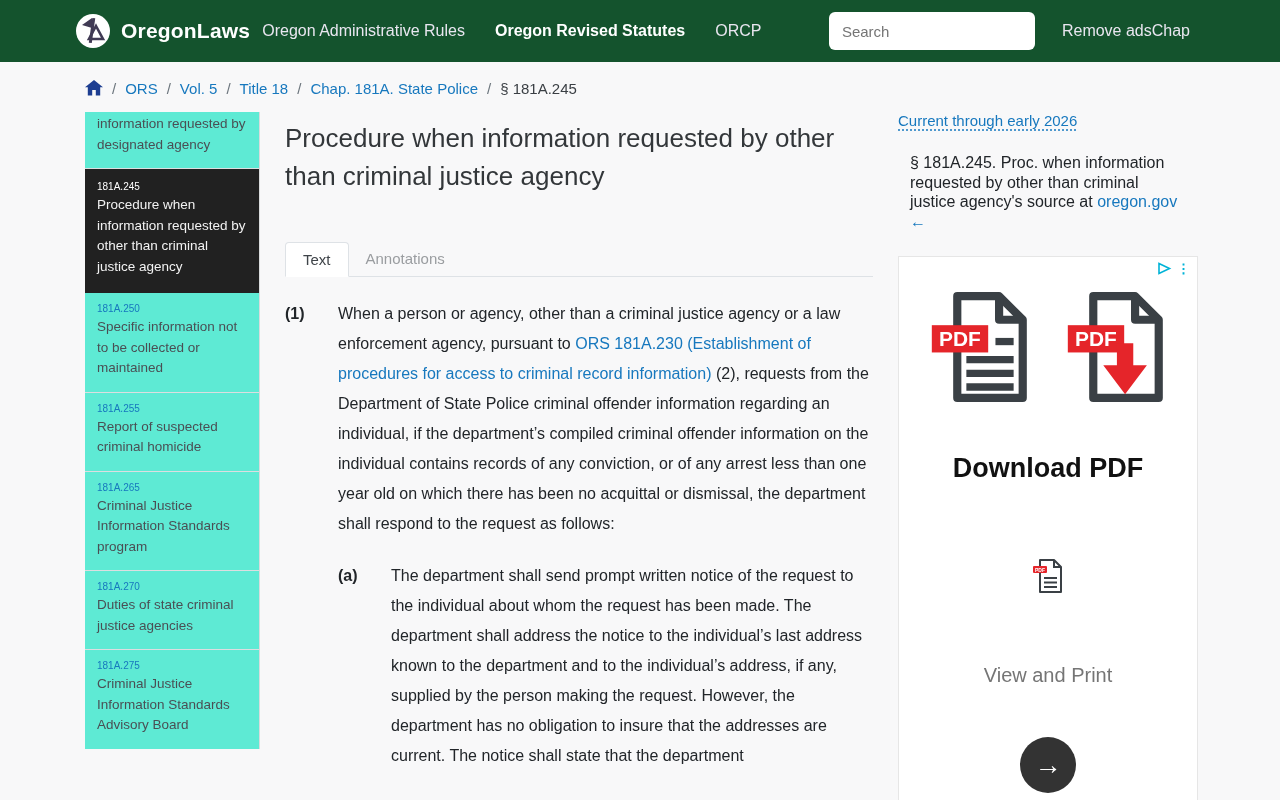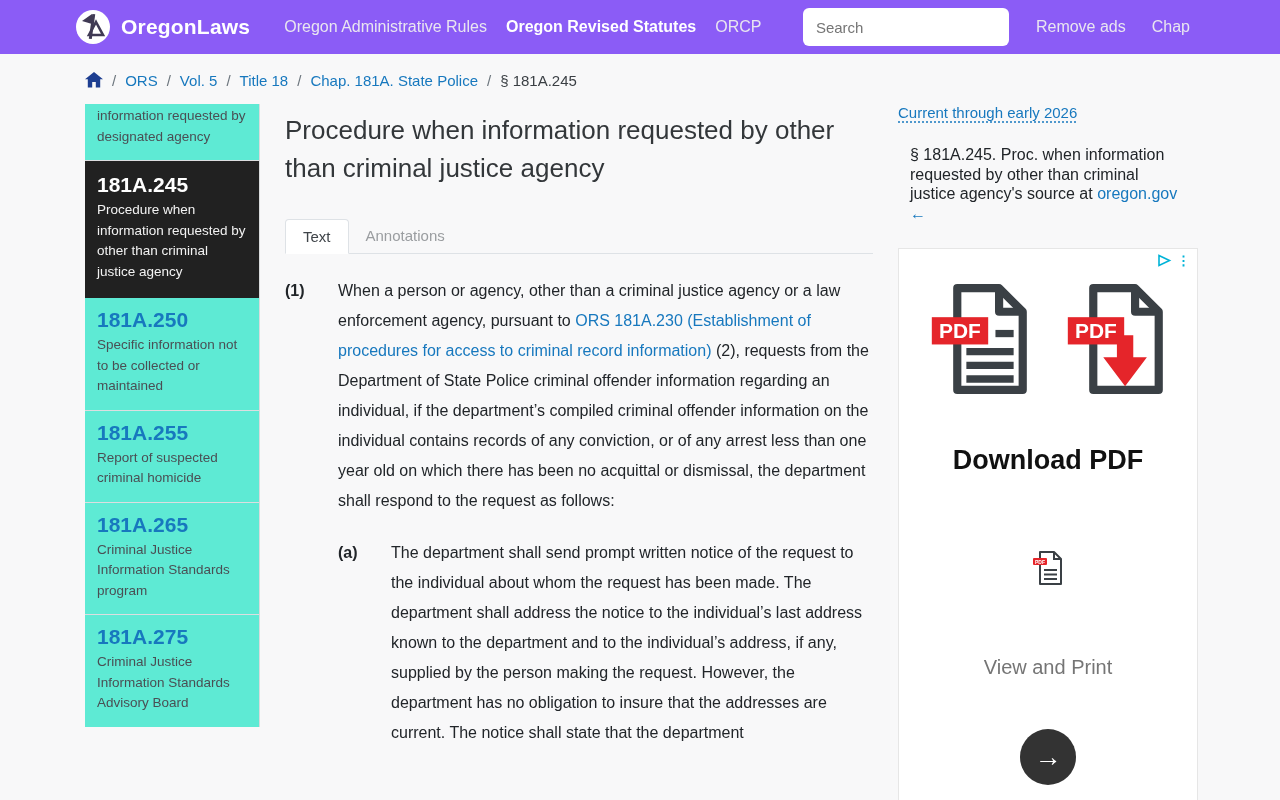--- a/index.html
+++ b/index.html
@@ -1,59 +1,59 @@
 <!DOCTYPE html>
 <html><head>
 <meta charset="utf-8">
 <style>
   * { margin:0; padding:0; box-sizing:border-box; }
   html,body { width:1280px; height:800px; overflow:hidden; }
   body { background:#f8f8f9; font-family:"Liberation Sans", sans-serif; }
 
   
-  .navbar { height:54px; background:#8b5cf6; display:flex; align-items:center;
+  .navbar { height:62px; background:#14532d; display:flex; align-items:center;
             padding:0 90px 0 75px; }
   .brand { display:flex; align-items:center; gap:10px; cursor:pointer; }
   .brand-text { color:#fff; font-size:21px; font-weight:700; letter-spacing:.2px; }
-  .nav-links { display:flex; gap:19px; margin-left:34px; align-items:flex-start; }
+  .nav-links { display:flex; gap:30px; margin-left:12px; align-items:flex-start; }
   .nav-link { color:#e9e6f0; font-size:16px; text-decoration:none; cursor:pointer; white-space:nowrap; }
   .nav-link.bold { color:#fff; font-weight:700; }
   .search { margin-left:auto; width:206px; height:38px; border:none; border-radius:6px;
             padding:0 13px; font-size:15px; font-family:"Liberation Sans",sans-serif;
             color:#212529; outline:none; }
   .search::placeholder { color:#757575; }
-  .nav-right { display:flex; gap:26px; margin-left:27px; }
+  .nav-right { display:flex; margin-left:27px; }
 
   
   .breadcrumb { display:flex; align-items:center; gap:9px; padding:14px 0 0 85px;
                 font-size:15px; height:38px; }
   .bc-link { color:#1778be; text-decoration:none; cursor:pointer; }
   .bc-sep { color:#6c757d; }
   .bc-current { color:#3a3f44; }
   .home-btn { display:flex; align-items:center; cursor:pointer; }
 
   
   .content { display:flex; align-items:flex-start; padding-left:85px; margin-top:12px; }
 
   
   .sidebar { width:175px; flex-shrink:0; border-right:1px solid #d9dbdd; background:#5eead4; }
   .side-item { padding:10px 12px 13px; border-bottom:1px solid #dcdee0; cursor:pointer; }
   .side-item.partial { padding-top:2px; }
-  .side-num { color:#1778be; font-size:21px; font-weight:700; margin-bottom:3px; }
+  .side-num { color:#1778be; font-size:10px; font-weight:400; margin-bottom:3px; }
   .side-desc { color:#4a4f54; font-size:13.5px; line-height:20.5px; }
   .side-item.active { background:#212121; border-bottom:none; padding:12px 12px 16px; }
   .side-item.active .side-num { color:#fff; }
   .side-item.active .side-desc { color:#f2f2f2; }
   .side-item:last-child { border-bottom:none; }
 
   
   .main { width:588px; margin-left:25px; }
   .statute-num { font-size:29px; font-weight:700; color:#24292e; line-height:36px; }
   .statute-title { font-size:26px; font-weight:400; color:#33373a; line-height:38px; margin-top:7px; }
-  .tabs { display:flex; margin-top:32px; border-bottom:1px solid #dee2e6; }
+  .tabs { display:flex; margin-top:47px; border-bottom:1px solid #dee2e6; }
   .tab { padding:8px 17px; font-size:15px; color:#9a9da0; cursor:pointer; }
   .tab.active { background:#fff; border:1px solid #dee2e6; border-bottom:1px solid #fff;
                 margin-bottom:-1px; border-radius:4px 4px 0 0; color:#3f4449; }
   .para { display:flex; margin-top:22px; font-size:16px; line-height:30px; color:#212529; }
   .para-label { width:53px; flex-shrink:0; font-weight:700; }
   .para-body { flex:1; }
   .para.indent { margin-left:53px; }
   .text-link { color:#1778be; text-decoration:none; cursor:pointer; }
 
   
@@ -141,20 +141,24 @@
         <div class="side-num">181A.250</div>
         <div class="side-desc">Specific information not to be collected or maintained</div>
       </div>
       <div class="side-item">
         <div class="side-num">181A.255</div>
         <div class="side-desc">Report of suspected criminal homicide</div>
       </div>
       <div class="side-item">
         <div class="side-num">181A.265</div>
         <div class="side-desc">Criminal Justice Information Standards program</div>
+      </div>
+      <div class="side-item">
+        <div class="side-num">181A.270</div>
+        <div class="side-desc">Duties of state criminal justice agencies</div>
       </div>
       <div class="side-item">
         <div class="side-num">181A.275</div>
         <div class="side-desc">Criminal Justice Information Standards Advisory Board</div>
       </div>
     </aside>
 
     <main class="main">
       <h2 class="statute-title">Procedure when information requested by other than criminal justice agency</h2>
 

